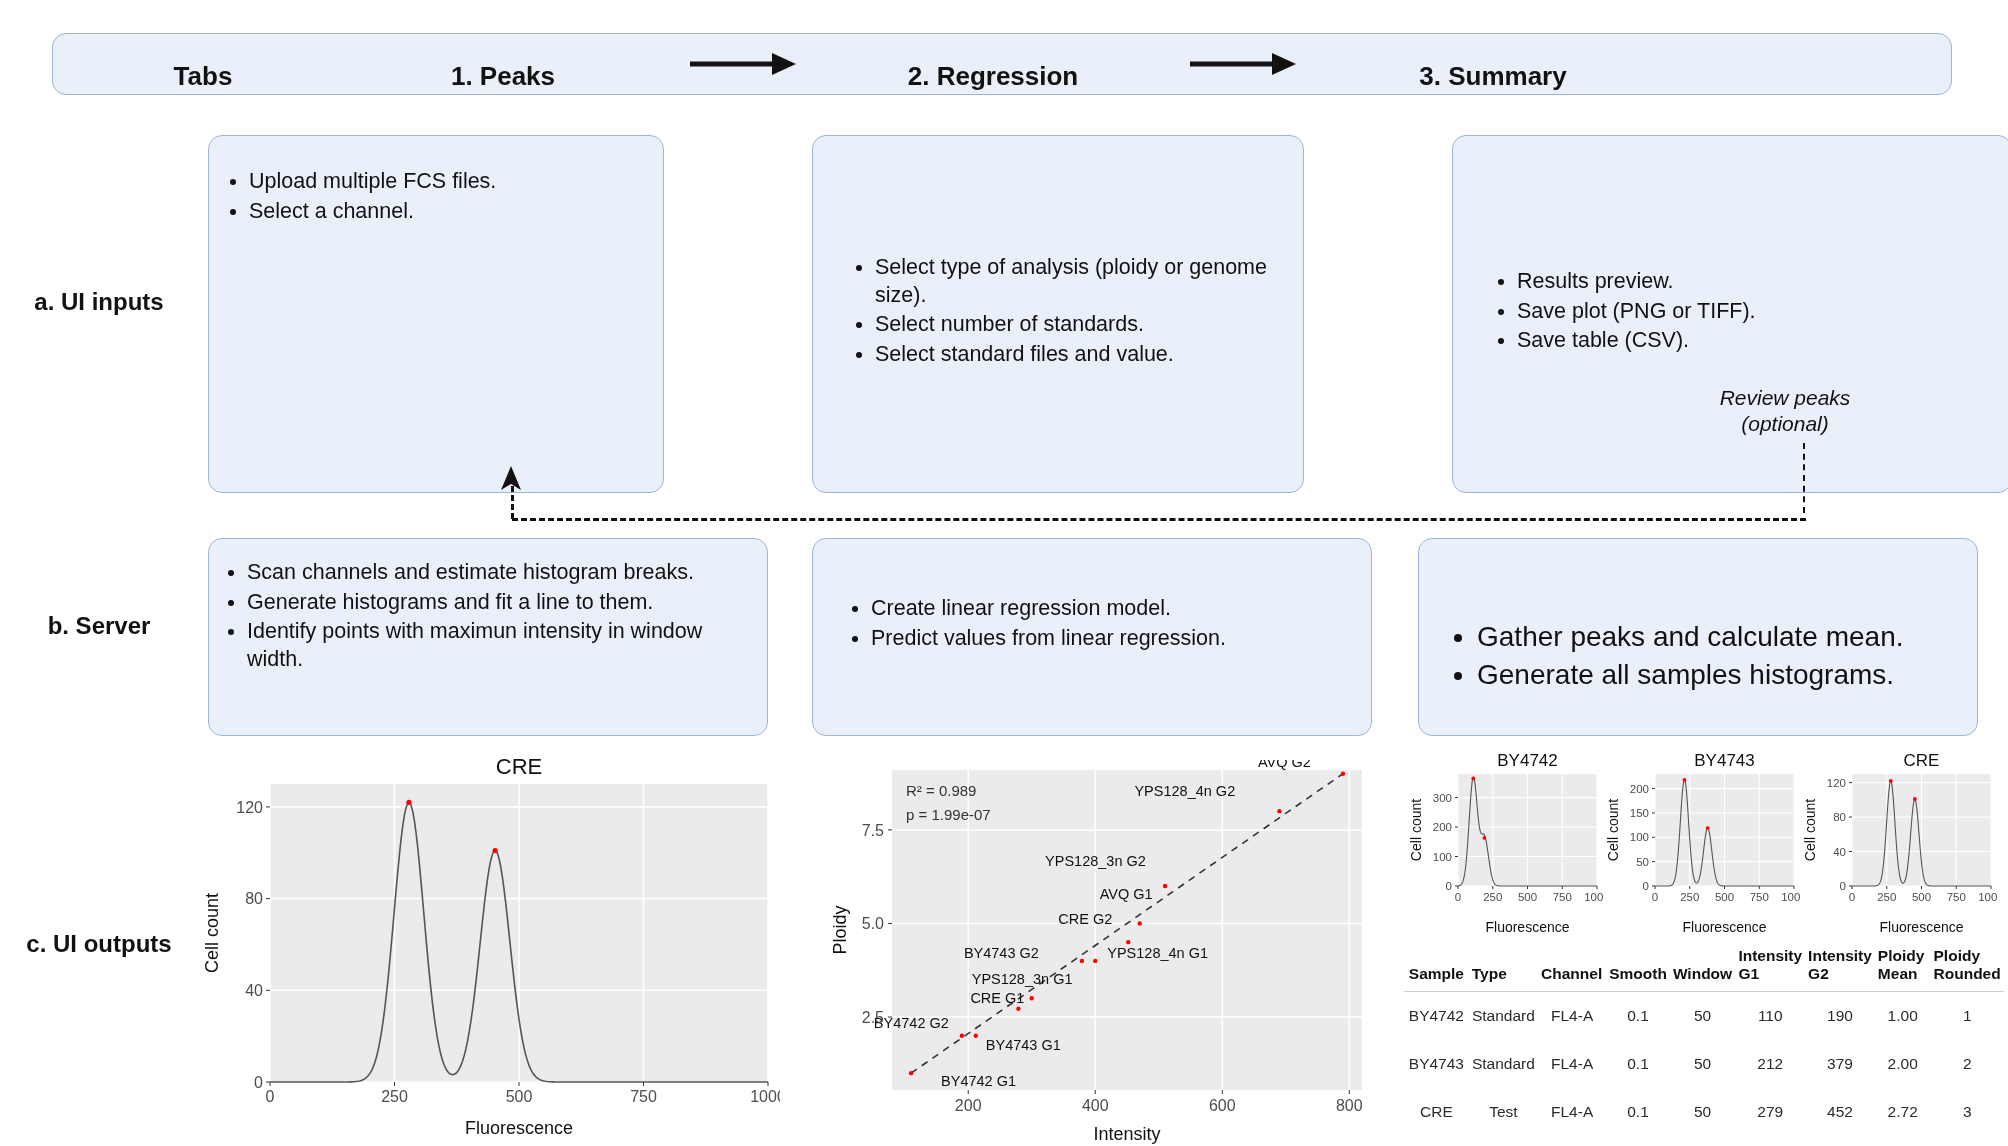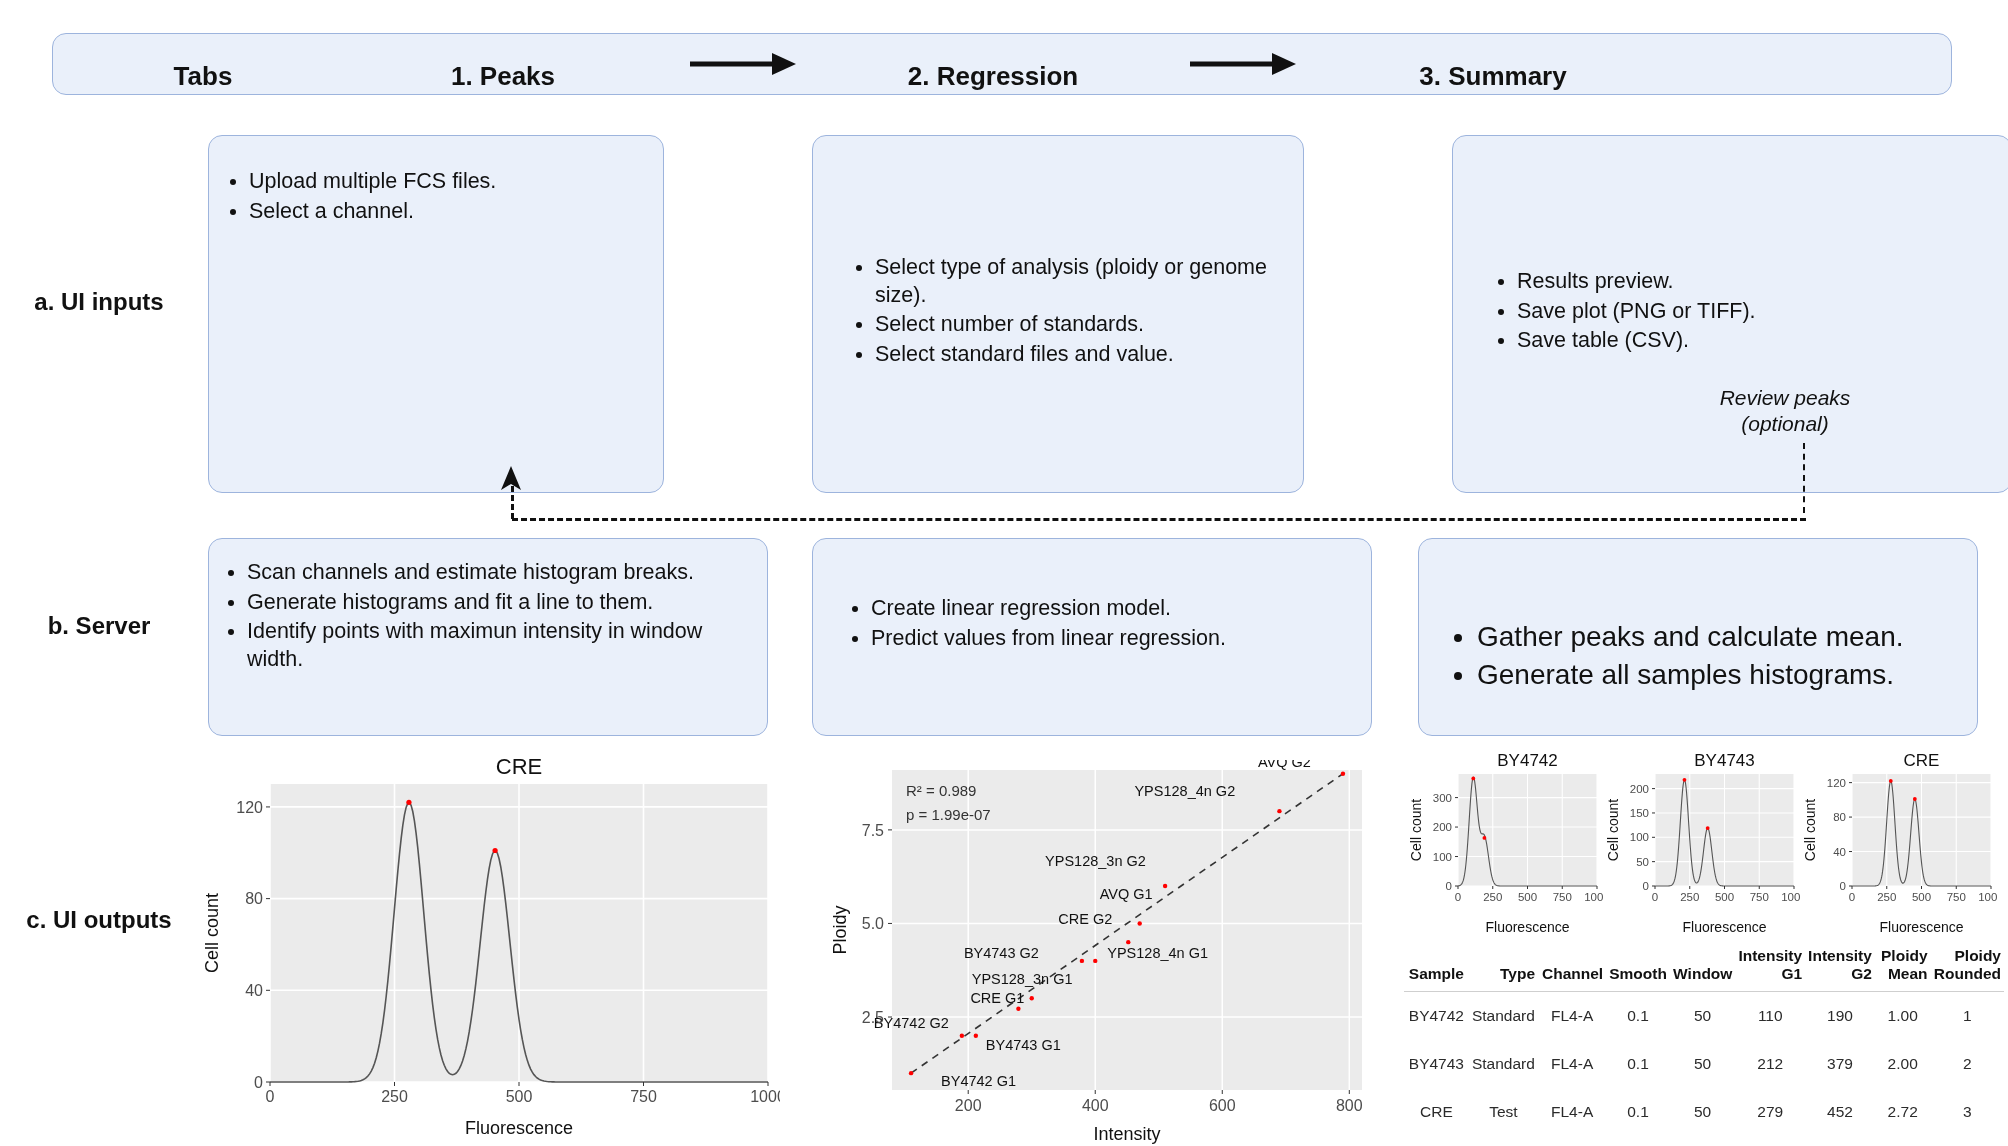--- a/index.html
+++ b/index.html
@@ -33,21 +33,21 @@
   .arrowcell { display:flex; align-items:center; justify-content:center; }
   .arrow-svg { display:block; }
 
   
   .rowlabel {
     position:absolute; width:170px; text-align:center;
     font-weight:bold; font-size:24px;
   }
   #label-a { left:14px; top:288px; }
   #label-b { left:14px; top:612px; }
-  #label-c { left:14px; top:906px; }
+  #label-c { left:14px; top:930px; }
 
   
   #panel-a1 { position:absolute; left:208px; top:135px; width:456px; height:358px; }
   #panel-a2 { position:absolute; left:812px; top:135px; width:492px; height:358px; }
   #panel-a3 { position:absolute; left:1452px; top:135px; width:560px; height:358px; }
   #panel-a1 .inner { padding:32px 24px 0 10px; font-size:21.5px; }
   #panel-a2 .inner { padding:118px 24px 0 32px; font-size:21.5px; }
   #panel-a3 .inner { padding:132px 24px 0 34px; font-size:21.5px; }
 
   .dashbox {
@@ -99,21 +99,21 @@
   #mini2 { left:205px; }
   #mini3 { left:402px; }
 
   
   #summary-table {
     position:absolute; left:1404px; top:945px; width:600px;
     border-collapse:collapse; font-size:15.5px; color:#2b2b2b;
   }
   #summary-table th {
     font-weight:bold; color:#111; padding:2px 3px 8px 3px;
-    vertical-align:bottom; text-align:right; line-height:1.15;
+    vertical-align:bottom; text-align:left; line-height:1.15;
   }
   #summary-table thead tr { border-bottom:1.5px solid #cfcfcf; }
   #summary-table td { padding:15px 3px; text-align:center; }
   #summary-table td:first-child, #summary-table th:first-child { text-align:center; }
 </style>
 </head>
 <body>
 
 <div id="tabstrip" class="panel">
   <div class="tabcell" style="width:300px">Tabs</div>

